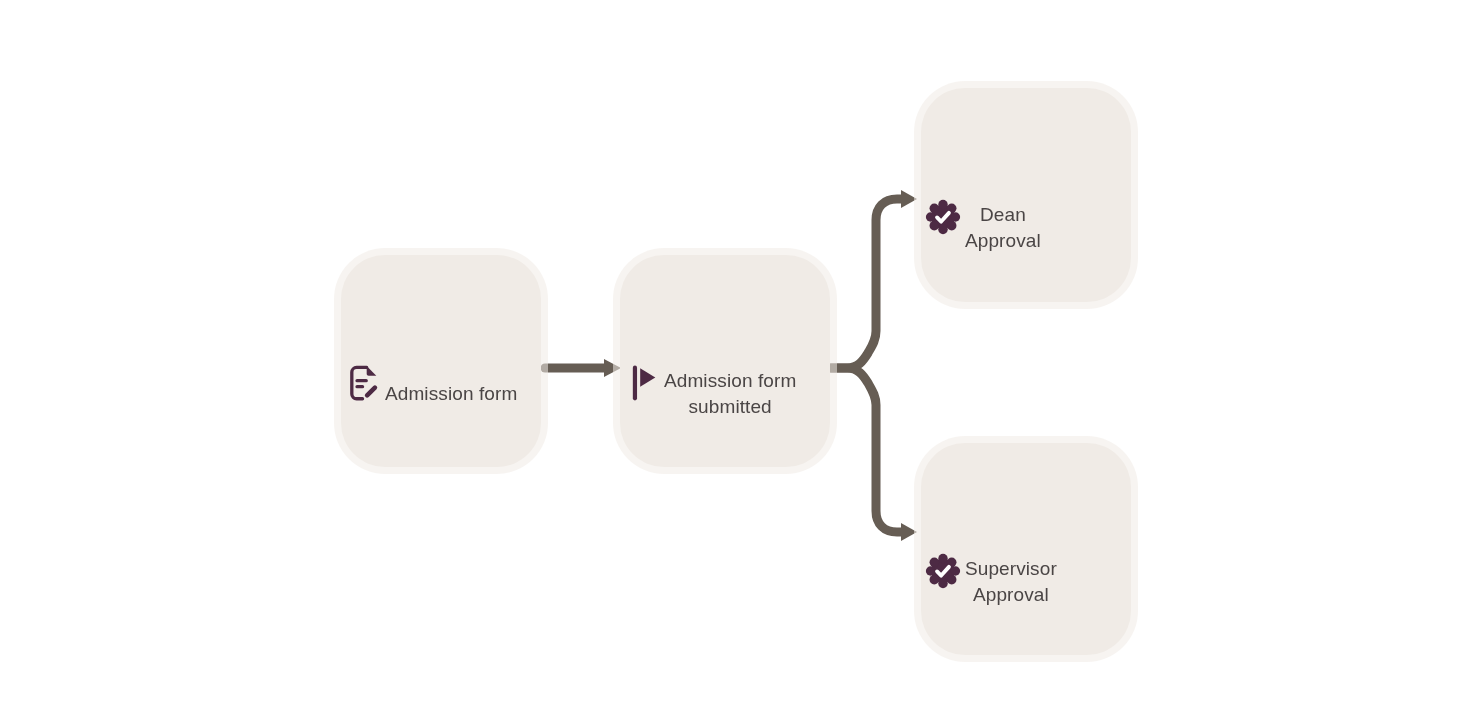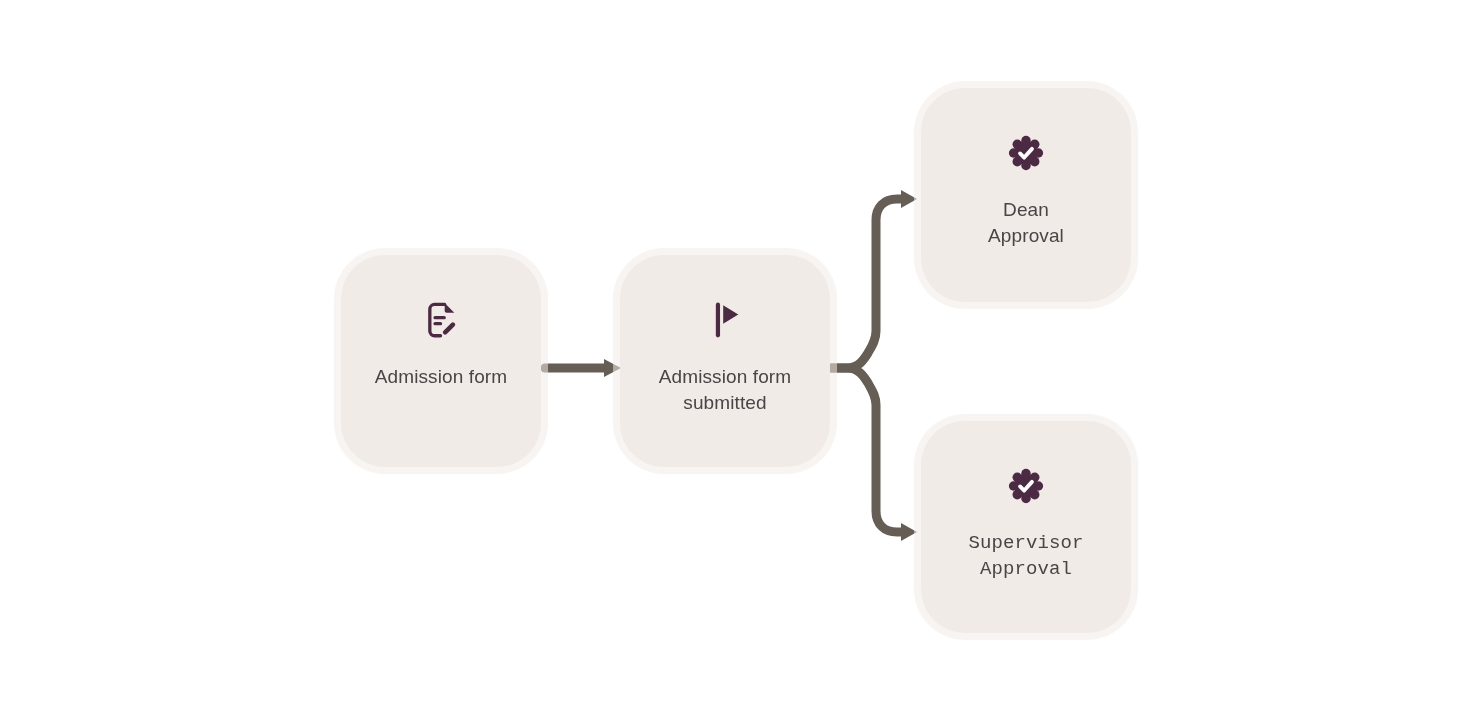--- a/index.html
+++ b/index.html
@@ -24,21 +24,21 @@
     stroke-linecap: round;
     stroke-linejoin: round;
   }
   .edge polygon { fill: #665d54; }
   .node {
     position: absolute;
     background: #f0ebe6;
     border-radius: 44px;
     box-shadow: 0 0 0 7px rgba(240, 235, 230, 0.55);
     display: flex;
-    flex-direction: column;
+    flex-direction: row;
     align-items: center;
     box-sizing: border-box;
     padding-top: 43px;
     cursor: pointer;
   }
   .node .icon {
     width: 44px; height: 44px;
     display: flex;
     align-items: center;
     justify-content: center;
@@ -48,21 +48,21 @@
     text-align: center;
     font-size: 19px;
     line-height: 26px;
     color: #4a4545;
     letter-spacing: 0.1px;
   }
   .node .label span { display: block; }
   #node-admission-form        { left: 341px; top: 255px; width: 200px; height: 212px; }
   #node-admission-submitted   { left: 620px; top: 255px; width: 210px; height: 212px; }
   #node-dean-approval         { left: 921px; top:  88px; width: 210px; height: 214px; }
-  #node-supervisor-approval   { left: 921px; top: 421px; width: 210px; height: 212px; font-family: Liberation Mono, monospace; }
+  #node-supervisor-approval   { left: 921px; top: 443px; width: 210px; height: 212px; }
 </style>
 </head>
 <body>
 
 <div class="canvas">
 
   <svg class="connector-layer" viewBox="0 0 1464 724" xmlns="http://www.w3.org/2000/svg">
     <g class="edge">
       <path d="M545 368 H604"></path>
       <polygon points="604,359 621,368 604,377"></polygon>

